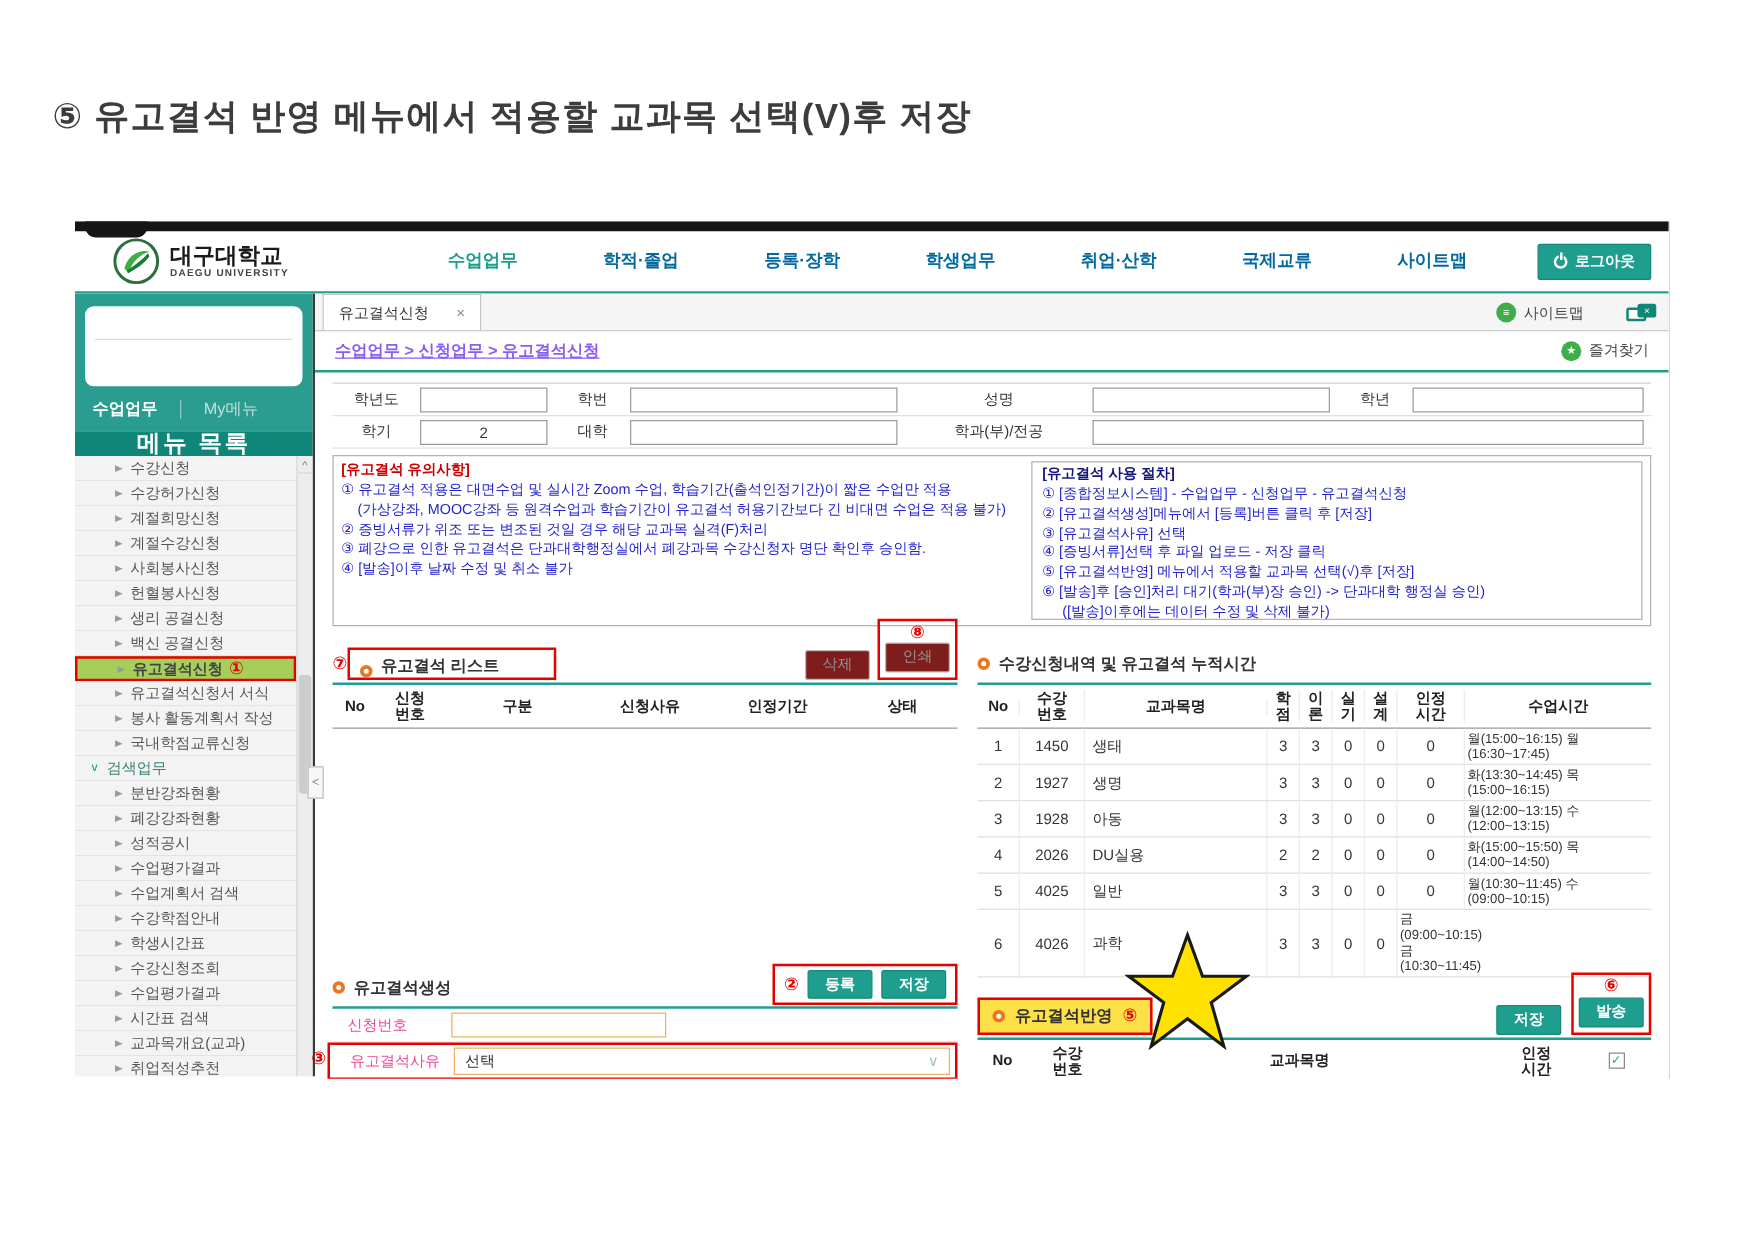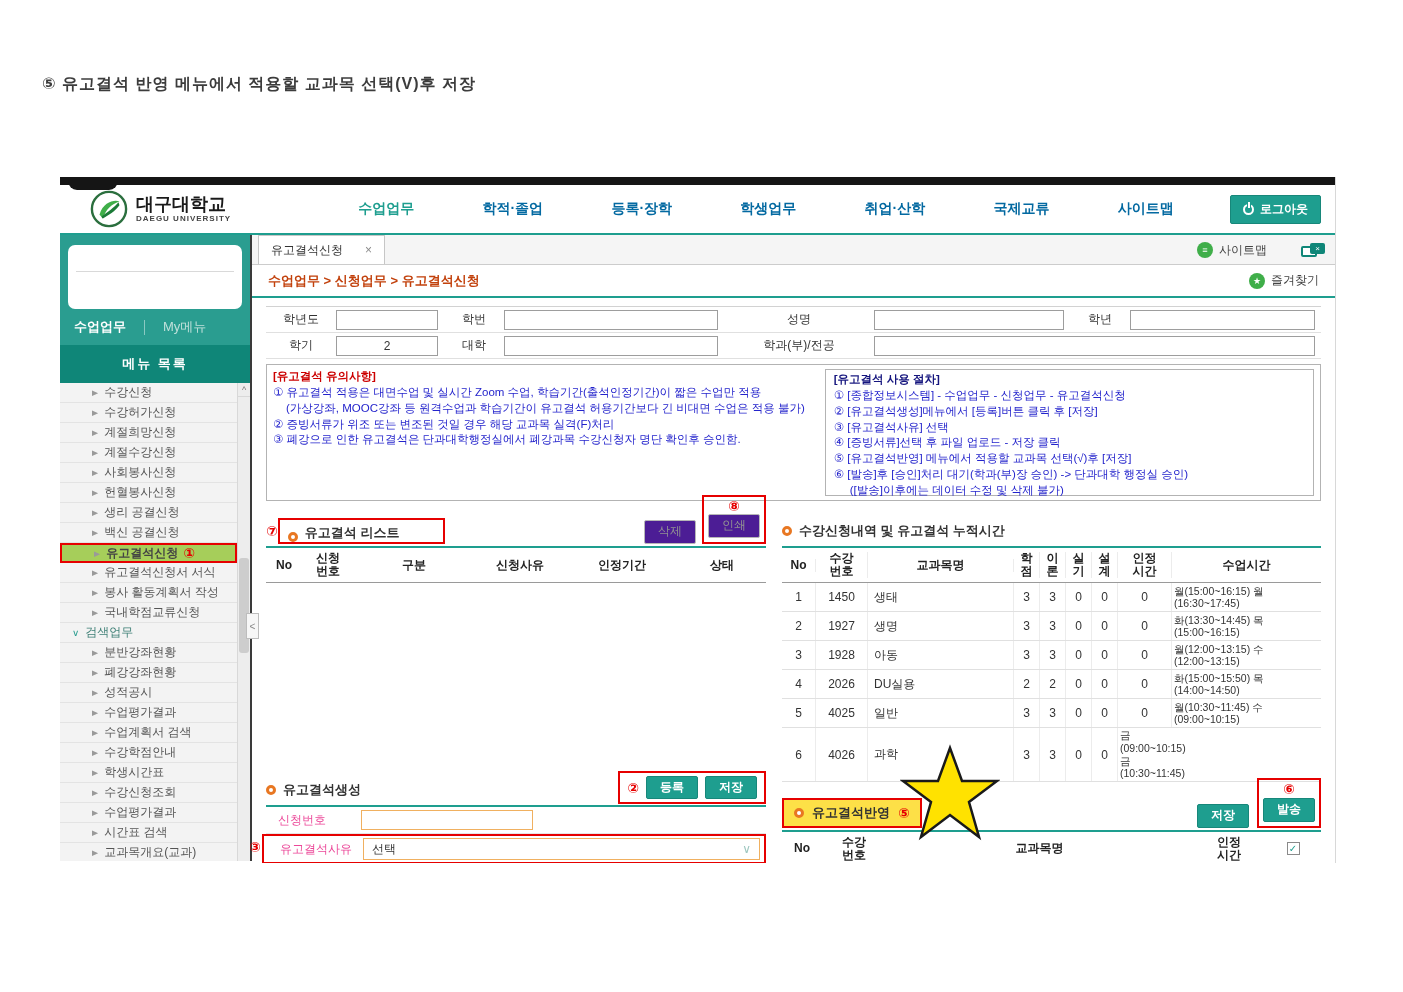--- a/index.html
+++ b/index.html
@@ -1,20 +1,20 @@
 <!DOCTYPE html>
 <html><head>
 <meta charset="utf-8">
 <style>
   * { margin:0; padding:0; box-sizing:border-box; }
   html,body { background:#fff; }
   body { font-family:"Liberation Sans","DejaVu Sans",sans-serif; color:#333; }
   .page { position:relative; width:1403px; height:992px; background:#fff; overflow:hidden; }
 
-  .doc-title { position:absolute; left:42px; top:74px; font-size:16px; font-weight:bold; color:#3c3c3c; letter-spacing:1px; }
+  .doc-title { position:absolute; left:42px; top:74px; font-size:28px; font-weight:bold; color:#3c3c3c; letter-spacing:1px; }
 
   
   .shot { position:absolute; left:60px; top:177px; width:1276px; height:686px; background:#fff; overflow:hidden; font-size:12px; border-right:1px solid #d8d8d8; }
   .top-black-bar { position:relative; height:8px; background:#151515; }
   .top-blob { position:absolute; left:8px; top:0; width:50px; height:13px; background:#151515; border-radius:0 0 9px 9px; }
 
   
   .site-header { height:50px; display:flex; align-items:center; padding:0 14px 0 30px; background:#fff; border-bottom:2px solid #1e9e8f; }
   .logo { display:flex; align-items:center; gap:8px; width:212px; }
   .logo-mark { width:38px; height:38px; flex:0 0 38px; }
@@ -31,21 +31,21 @@
 
   
   .sidebar { width:192px; flex:0 0 192px; display:flex; flex-direction:column; background:#f3f3f3; border-right:2px solid #3a3a3a; }
   .side-top { background:#2a9d90; padding:10px 8px 0 8px; }
   .profile-box { height:64px; background:#fff; border-radius:7px; position:relative; }
   .profile-box::after { content:""; position:absolute; left:8px; right:8px; top:26px; height:1px; background:#d9d9d9; }
   .side-tabs { display:flex; align-items:center; height:36px; padding:0 6px; }
   .side-tab1 { color:#fff; font-weight:bold; font-size:13px; cursor:pointer; }
   .side-tab-div { width:1px; height:15px; background:rgba(255,255,255,.45); margin:0 18px; }
   .side-tab2 { color:#bfe0da; font-size:13px; cursor:pointer; }
-  .menu-title-bar { height:38px; background:#0f8678; color:#fff; font-weight:bold; font-size:13px; display:flex; align-items:center; justify-content:center; letter-spacing:2px; }
+  .menu-title-bar { height:20px; background:#0f8678; color:#fff; font-weight:bold; font-size:19px; display:flex; align-items:center; justify-content:center; letter-spacing:2px; }
   .menu-list { position:relative; flex:1; background:#f3f3f3; overflow:hidden; padding-right:13px; }
   .menu-item { height:20px; display:flex; align-items:center; padding-left:32px; font-size:12px; color:#555; border-bottom:1px solid #e3e3e3; background:#f3f3f3; cursor:pointer; position:relative; }
   .menu-item.parent { padding-left:12px; color:#3d7f75; }
   .mi-arrow { font-size:8px; color:#9a9a9a; margin-right:6px; transform:scaleY(.9); }
   .menu-item.parent .mi-arrow { color:#2a9d90; font-size:10px; }
   .menu-item.active { background:#a6ce5a; border:2px solid #e60000; color:#444; font-weight:bold; }
   .mi-badge { color:#e60000; font-size:14px; font-weight:bold; margin-left:5px; font-family:"DejaVu Sans",sans-serif; }
   .side-scroll { position:absolute; right:0; top:0; bottom:0; width:13px; background:#ededed; border-left:1px solid #d8d8d8; }
   .scroll-up { height:14px; border-bottom:1px solid #d8d8d8; display:flex; align-items:center; justify-content:center; font-size:9px; color:#777; cursor:pointer; }
   .scroll-thumb { position:absolute; left:1px; right:1px; top:175px; height:95px; background:#cdcdcd; border-radius:3px; cursor:pointer; }
@@ -57,21 +57,21 @@
   .tab { height:29px; background:#fff; border:1px solid #c6c6c6; border-bottom:none; display:flex; align-items:center; gap:22px; padding:0 12px; font-size:12px; color:#333; cursor:pointer; }
   .tab-close { color:#8a8a8a; font-size:12px; cursor:pointer; }
   .strip-right { position:absolute; right:10px; top:0; height:30px; display:flex; align-items:center; gap:34px; }
   .sitemap-link { display:flex; align-items:center; gap:6px; font-size:12px; color:#444; cursor:pointer; }
   .green-circle { width:16px; height:16px; border-radius:50%; background:#3fae49; color:#fff; font-size:9px; display:flex; align-items:center; justify-content:center; }
   .cards-icon { position:relative; width:24px; height:15px; cursor:pointer; }
   .cards-icon .c1 { position:absolute; left:0; top:3px; width:16px; height:11px; border:2px solid #0f8678; border-radius:2px; background:#fff; }
   .cards-icon .c2 { position:absolute; right:0; top:0; width:15px; height:11px; background:#0f8678; border-radius:2px; color:#fff; font-size:8px; display:flex; align-items:center; justify-content:center; }
 
   .crumb-row { height:33px; display:flex; align-items:center; justify-content:space-between; padding:0 16px; border-bottom:2px solid #1e9e8f; }
-  .breadcrumb { font-size:13px; font-weight:bold; color:#c2410c; }
+  .breadcrumb { font-size:13px; font-weight:bold; color:#8b5cf6;text-decoration:underline; }
   .fav-link { display:flex; align-items:center; gap:6px; font-size:12px; color:#444; cursor:pointer; }
 
   
   .student-form { margin:8px 14px 0 14px; border-top:1px solid #d2d2d2; font-size:12px; }
   .sf-row { display:grid; height:26px; border-bottom:1px solid #e0e0e0; align-items:center; }
   .sf-row1 { grid-template-columns:70px 108px 60px 220px 150px 196px 60px 1fr; }
   .sf-row2 { grid-template-columns:70px 108px 60px 220px 150px 1fr; }
   .sf-label { text-align:center; color:#333; }
   .sf-field { padding:2px 6px 2px 0; }
   .inputbox { height:20px; border:1px solid #9d9d9d; background:#fff; width:100%; font-size:12px; padding:0 4px; font-family:inherit; }
@@ -93,21 +93,21 @@
 
   .sec-head { display:flex; align-items:center; margin-top:10px; height:30px; position:relative; }
   .bullet { width:10px; height:10px; border-radius:50%; border:3px solid #e87722; background:#fff; flex:0 0 10px; }
   .sec-title { font-size:13px; font-weight:bold; color:#333; }
   .redbox { border:2px solid #e60000; }
   .badge { color:#e60000; font-size:14px; font-weight:bold; font-family:"DejaVu Sans",sans-serif; line-height:1; }
   .teal-rule { height:2px; background:#1e9e8f; }
 
   .btn { font-size:12px; padding:3px 13px; border-radius:2px; cursor:pointer; display:inline-block; line-height:1.3; }
   .btn-teal { background:#1e9e8f; color:#fff; border:1px solid #17877a; font-weight:bold; }
-  .btn-gray { background:#4c1d95; color:#929292; border:1px solid #b7b7b7; }
+  .btn-gray { background:#7f1d1d; color:#929292; border:1px solid #b7b7b7; }
   .list-title-box { display:flex; align-items:flex-end; gap:7px; padding:4px 44px 0 8px; }
   .list-btns { position:absolute; right:0; bottom:2px; display:flex; align-items:flex-end; gap:6px; }
   .print-wrap { display:flex; flex-direction:column; align-items:center; gap:1px; padding:2px 4px 4px 4px; margin-top:-22px; }
   .grid-head { display:grid; font-weight:bold; text-align:center; align-items:center; border-bottom:1px solid #9a9a9a; padding:4px 0; font-size:12px; color:#222; }
   .pre { white-space:pre-line; line-height:1.1; }
   .list-grid { grid-template-columns:36px 52px 1fr 92px 112px 88px; }
   .list-empty { height:178px; }
 
   
   .enroll-grid { grid-template-columns:34px 52px 146px 26px 26px 26px 26px 54px 1fr; }
@@ -355,20 +355,21 @@
           </div>
         </div>
 
         <div class="notice-box">
           <div class="notice-left">
             <div class="nl-title">[유고결석 유의사항]</div>
             <div class="n-line">① 유고결석 적용은 대면수업 및 실시간 Zoom 수업, 학습기간(출석인정기간)이 짧은 수업만 적용</div>
             <div class="n-line indent">(가상강좌, MOOC강좌 등 원격수업과 학습기간이 유고결석 허용기간보다 긴 비대면 수업은 적용 불가)</div>
             <div class="n-line">② 증빙서류가 위조 또는 변조된 것일 경우 해당 교과목 실격(F)처리</div>
             <div class="n-line">③ 폐강으로 인한 유고결석은 단과대학행정실에서 폐강과목 수강신청자 명단 확인후 승인함.</div>
+            <div class="n-line">④ [발송]이후 날짜 수정 및 취소 불가</div>
           </div>
           <div class="notice-right">
             <div class="nr-title">[유고결석 사용 절차]</div>
             <div class="n-line">① [종합정보시스템] - 수업업무 - 신청업무 - 유고결석신청</div>
             <div class="n-line">② [유고결석생성]메뉴에서 [등록]버튼 클릭 후 [저장]</div>
             <div class="n-line">③ [유고결석사유] 선택</div>
             <div class="n-line">④ [증빙서류]선택 후 파일 업로드 - 저장 클릭</div>
             <div class="n-line">⑤ [유고결석반영] 메뉴에서 적용할 교과목 선택(√)후 [저장]</div>
             <div class="n-line">⑥ [발송]후 [승인]처리 대기(학과(부)장 승인) -&gt; 단과대학 행정실 승인)</div>
             <div class="n-line indent">([발송]이후에는 데이터 수정 및 삭제 불가)</div>

